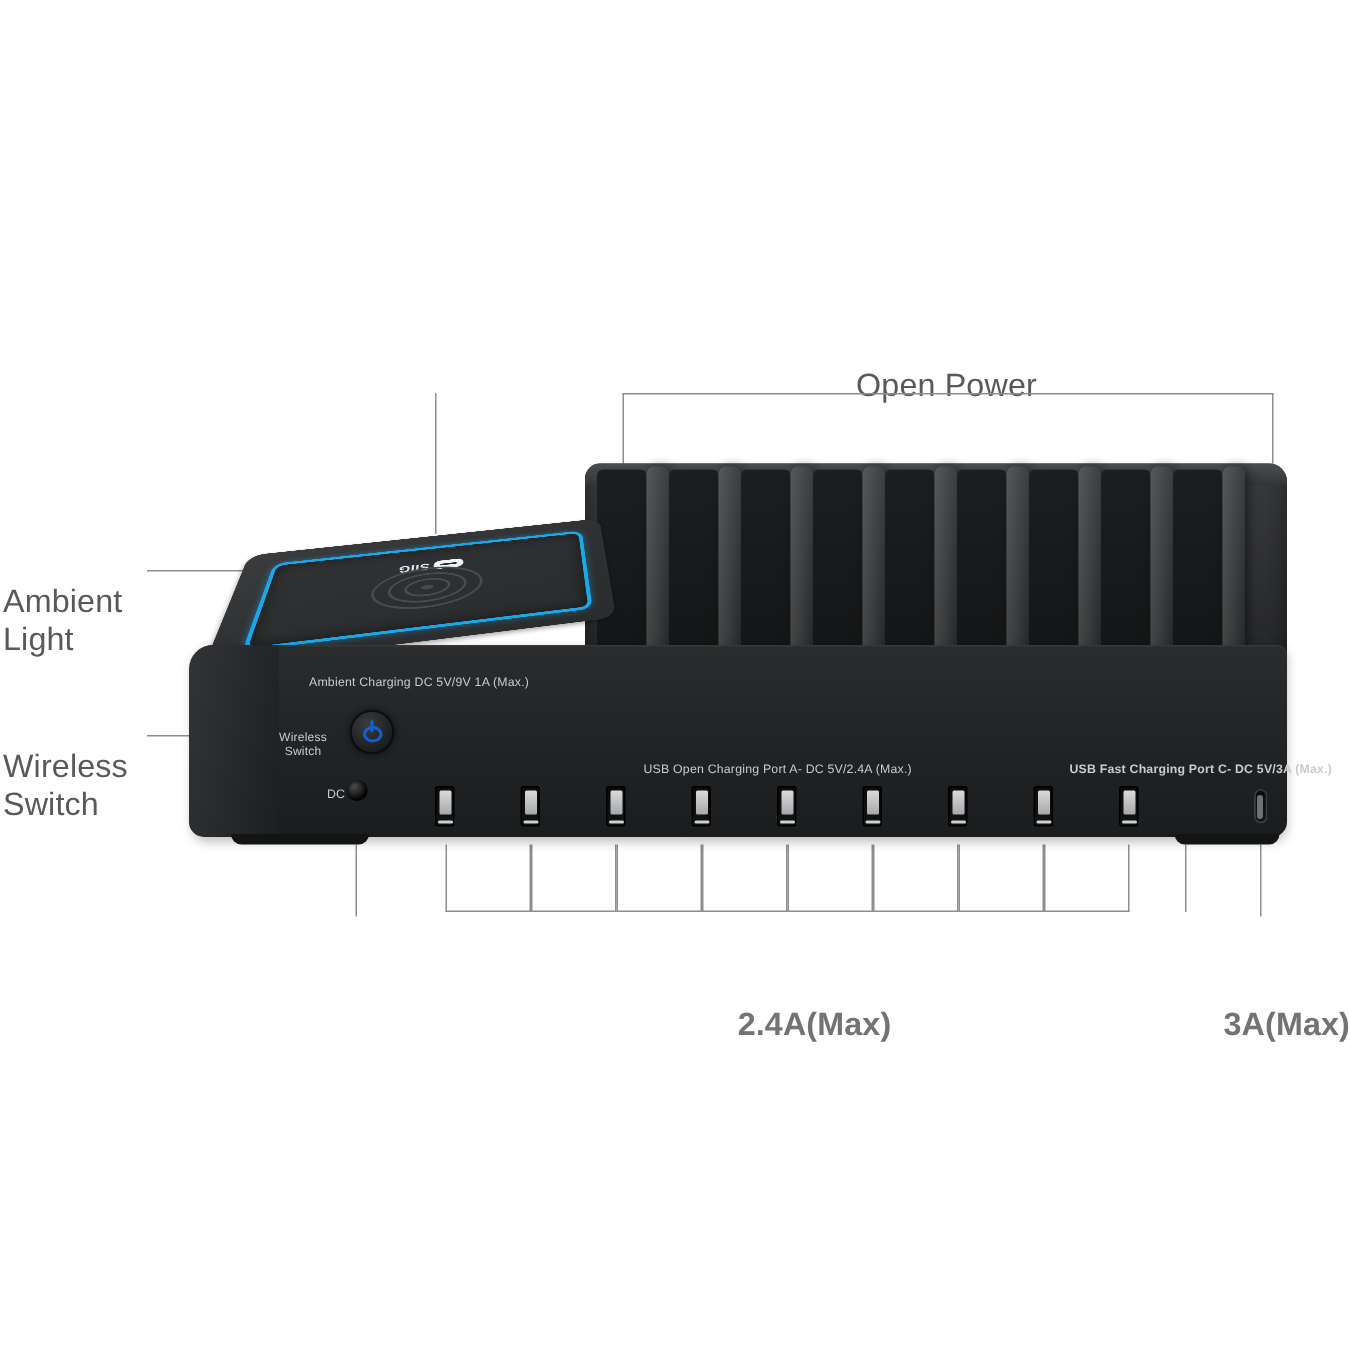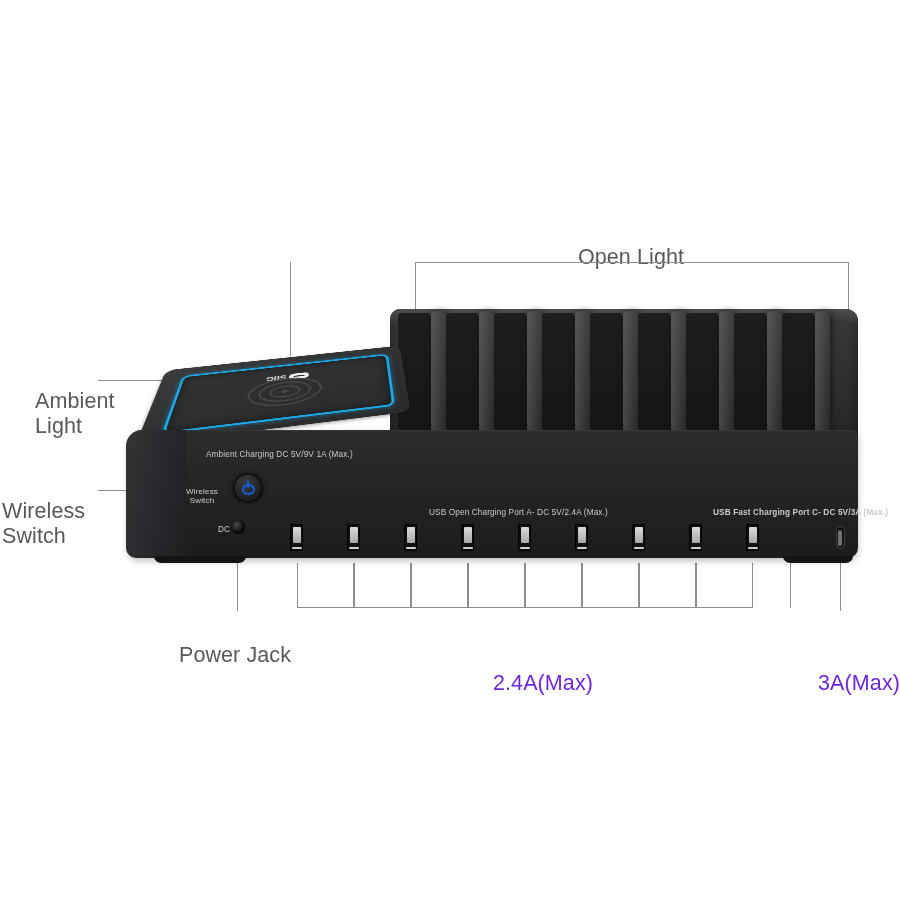--- a/index.html
+++ b/index.html
@@ -4,21 +4,21 @@
 <style>
   html,body{margin:0;padding:0;background:#ffffff;}
   body{width:900px;height:900px;font-family:"Liberation Sans",sans-serif;-webkit-font-smoothing:antialiased;}
   #stage{position:relative;width:900px;height:900px;overflow:hidden;background:#fff;}
 
   
   .callout{
     position:absolute;color:#58595b;font-size:21.5px;line-height:25px;
     font-family:"Liberation Sans",sans-serif;white-space:pre-line;letter-spacing:.1px;
   }
-  .callout.blue{color:#6d28d9;}
+  .callout.blue{color:#737373;font-weight:bold;}
   .c-center{text-align:center;}
   .c-left{text-align:left;}
 
   
   .lead{position:absolute;background:#8d8e90;}
   .lead.v{width:1px;}
   .lead.h{height:1px;}
   .bracket{position:absolute;border:1px solid #8d8e90;border-bottom:none;box-sizing:border-box;background:transparent;}
   .cell{position:absolute;border-left:1px solid #8d8e90;border-right:1px solid #8d8e90;
         border-bottom:1px solid #8d8e90;box-sizing:border-box;background:transparent;}
@@ -135,36 +135,33 @@
   .usbc:before{content:"";position:absolute;left:2.4px;top:3.5px;width:4px;height:16px;
     background:#6e7072;border-radius:3px;}
 </style>
 </head>
 <body>
 
 <div id="stage">
 
 
   <div class="callout c-center" style="left:506px;top:220px;width:250px;">
-    <span>Open Light</span>
-  </div>
-
-  <div class="callout c-left" style="left:2px;top:364px;width:130px;margin-left:33px;">
+    <span>Open Power</span>
+  </div>
+
+  <div class="callout c-left" style="left:2px;top:364px;width:130px;">
     <span>Ambient
 Light</span>
   </div>
 
   <div class="callout c-left" style="left:2px;top:474px;width:140px;">
     <span>Wireless
 Switch</span>
   </div>
 
-  <div class="callout c-center" style="left:155px;top:618px;width:160px;">
-    <span>Power Jack</span>
-  </div>
 
   <div class="callout c-center blue" style="left:443px;top:646px;width:200px;">
     <span>2.4A(Max)</span>
   </div>
 
   <div class="callout c-center blue" style="left:765px;top:646px;width:135px;text-align:right;">
     <span>3A(Max)</span>
   </div>
 
   <div class="lead v" style="left:290px;top:262px;height:94px;"></div>

